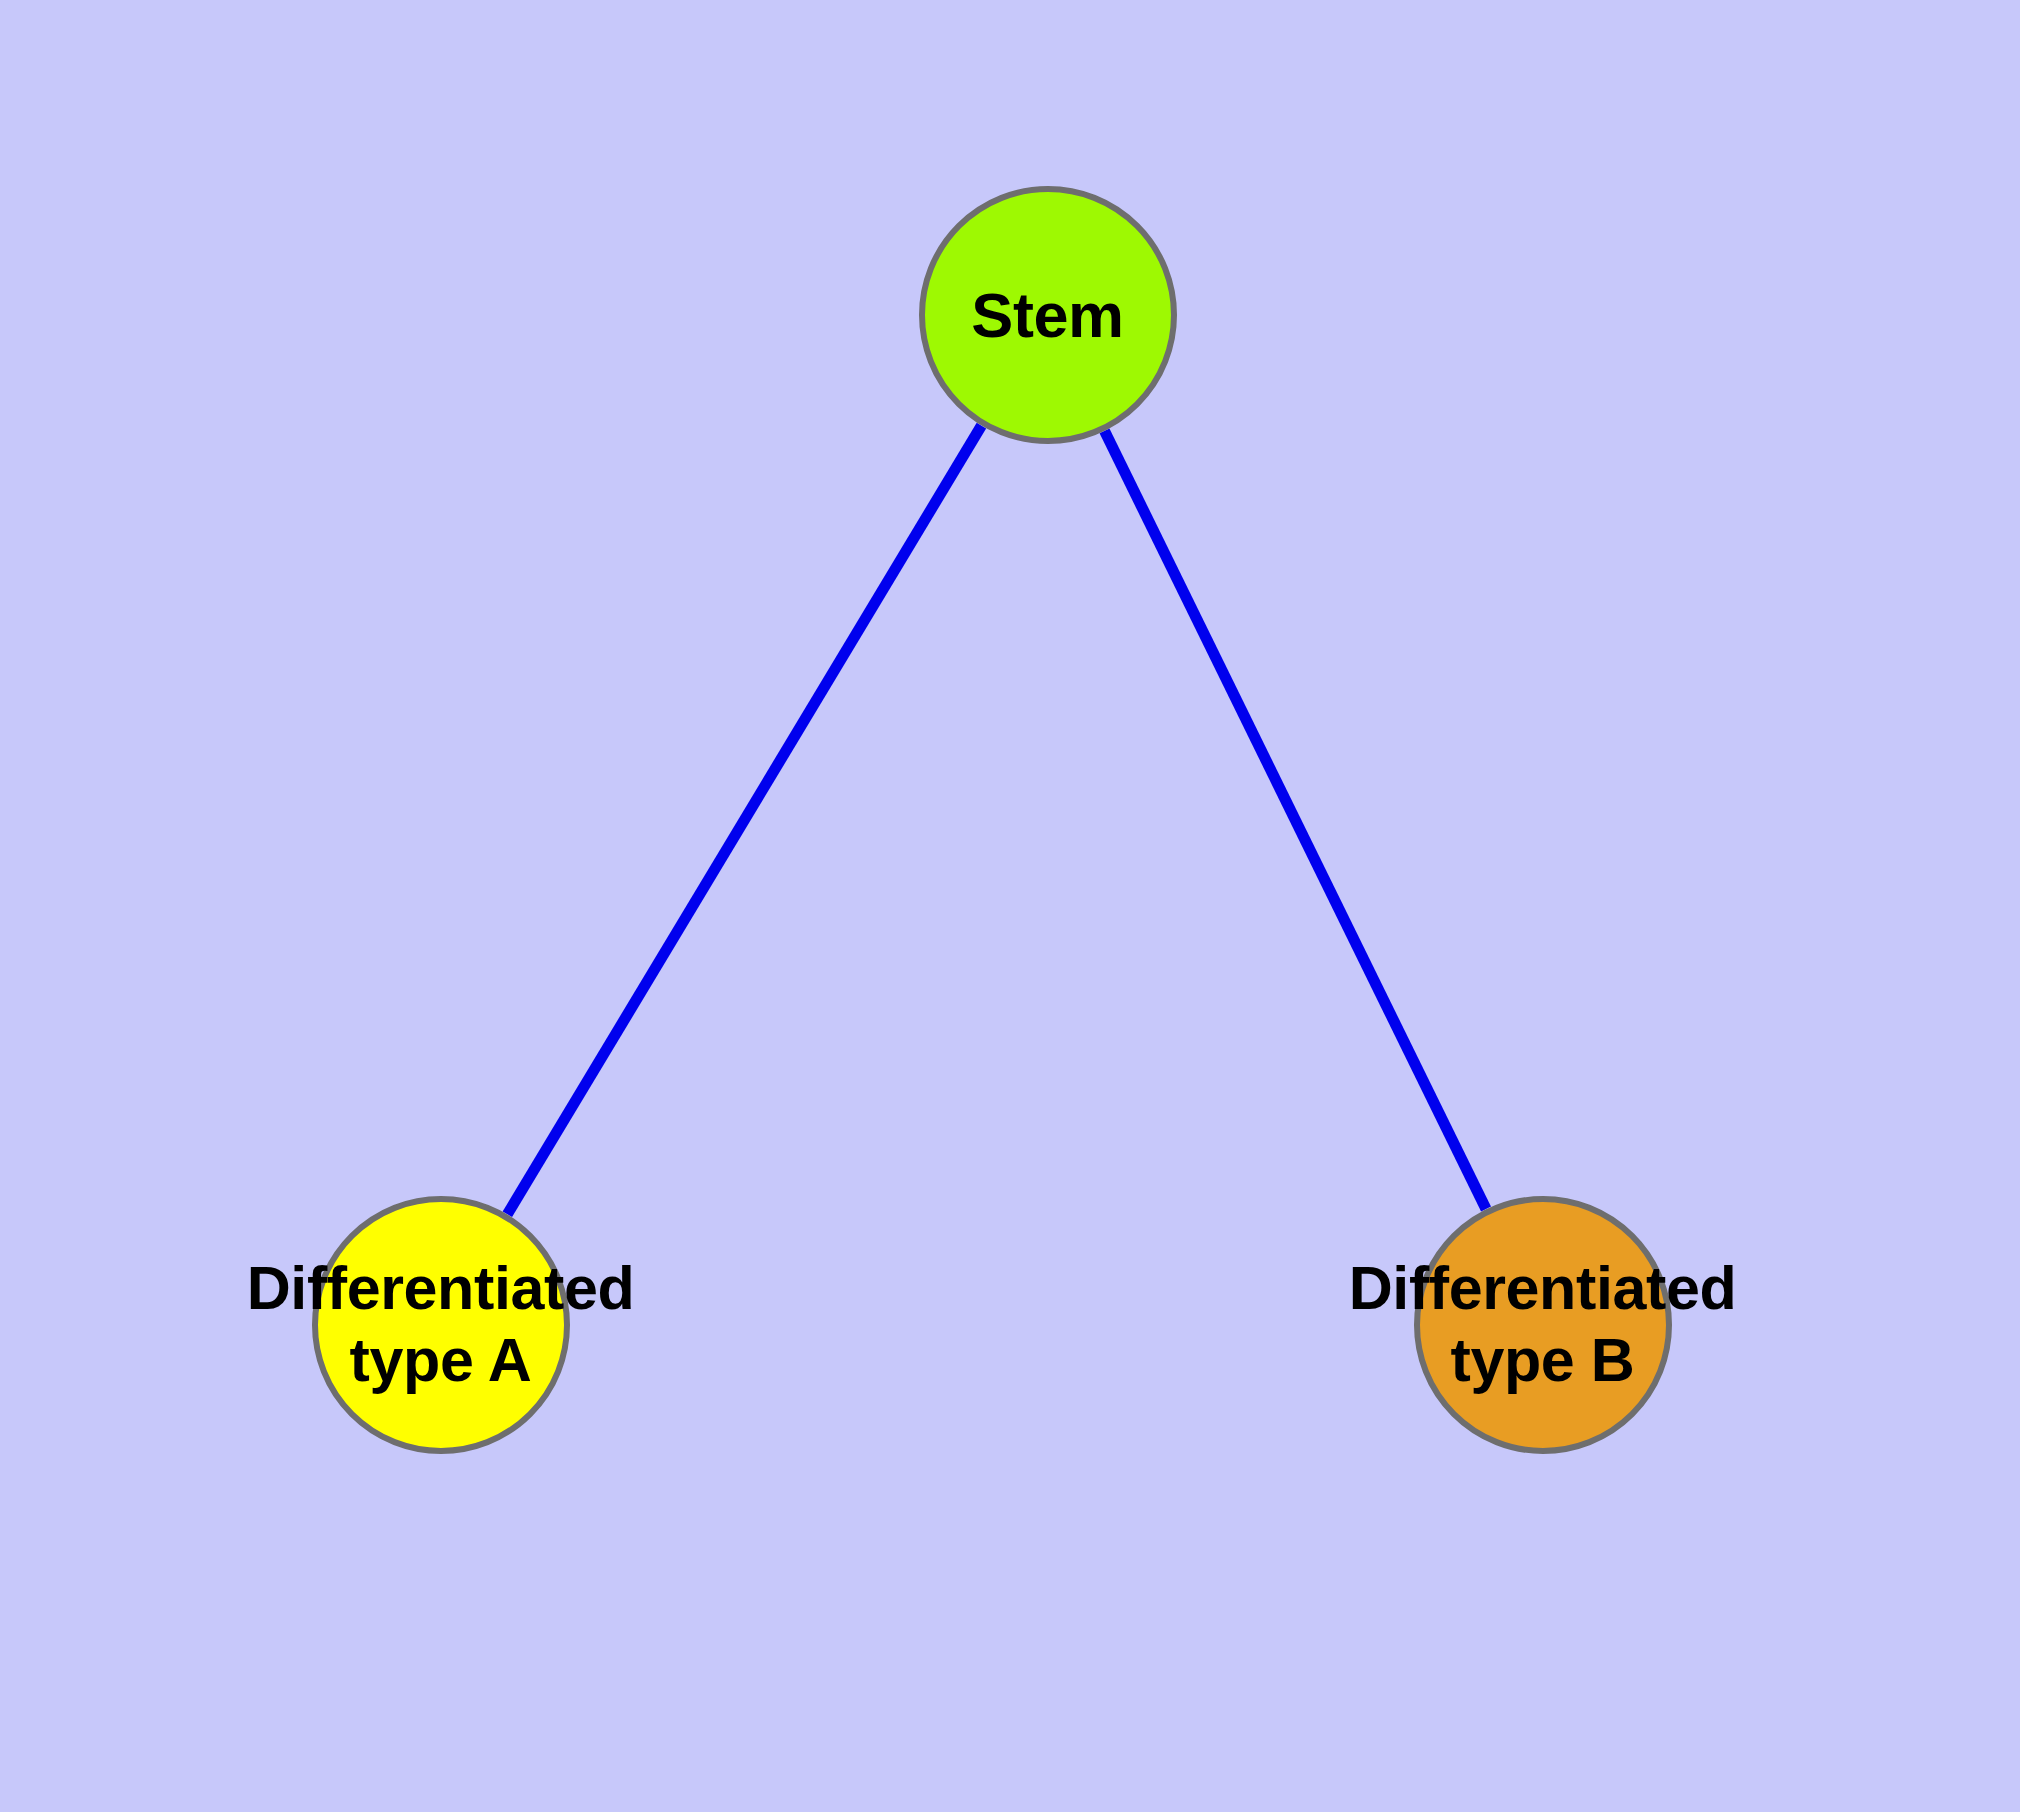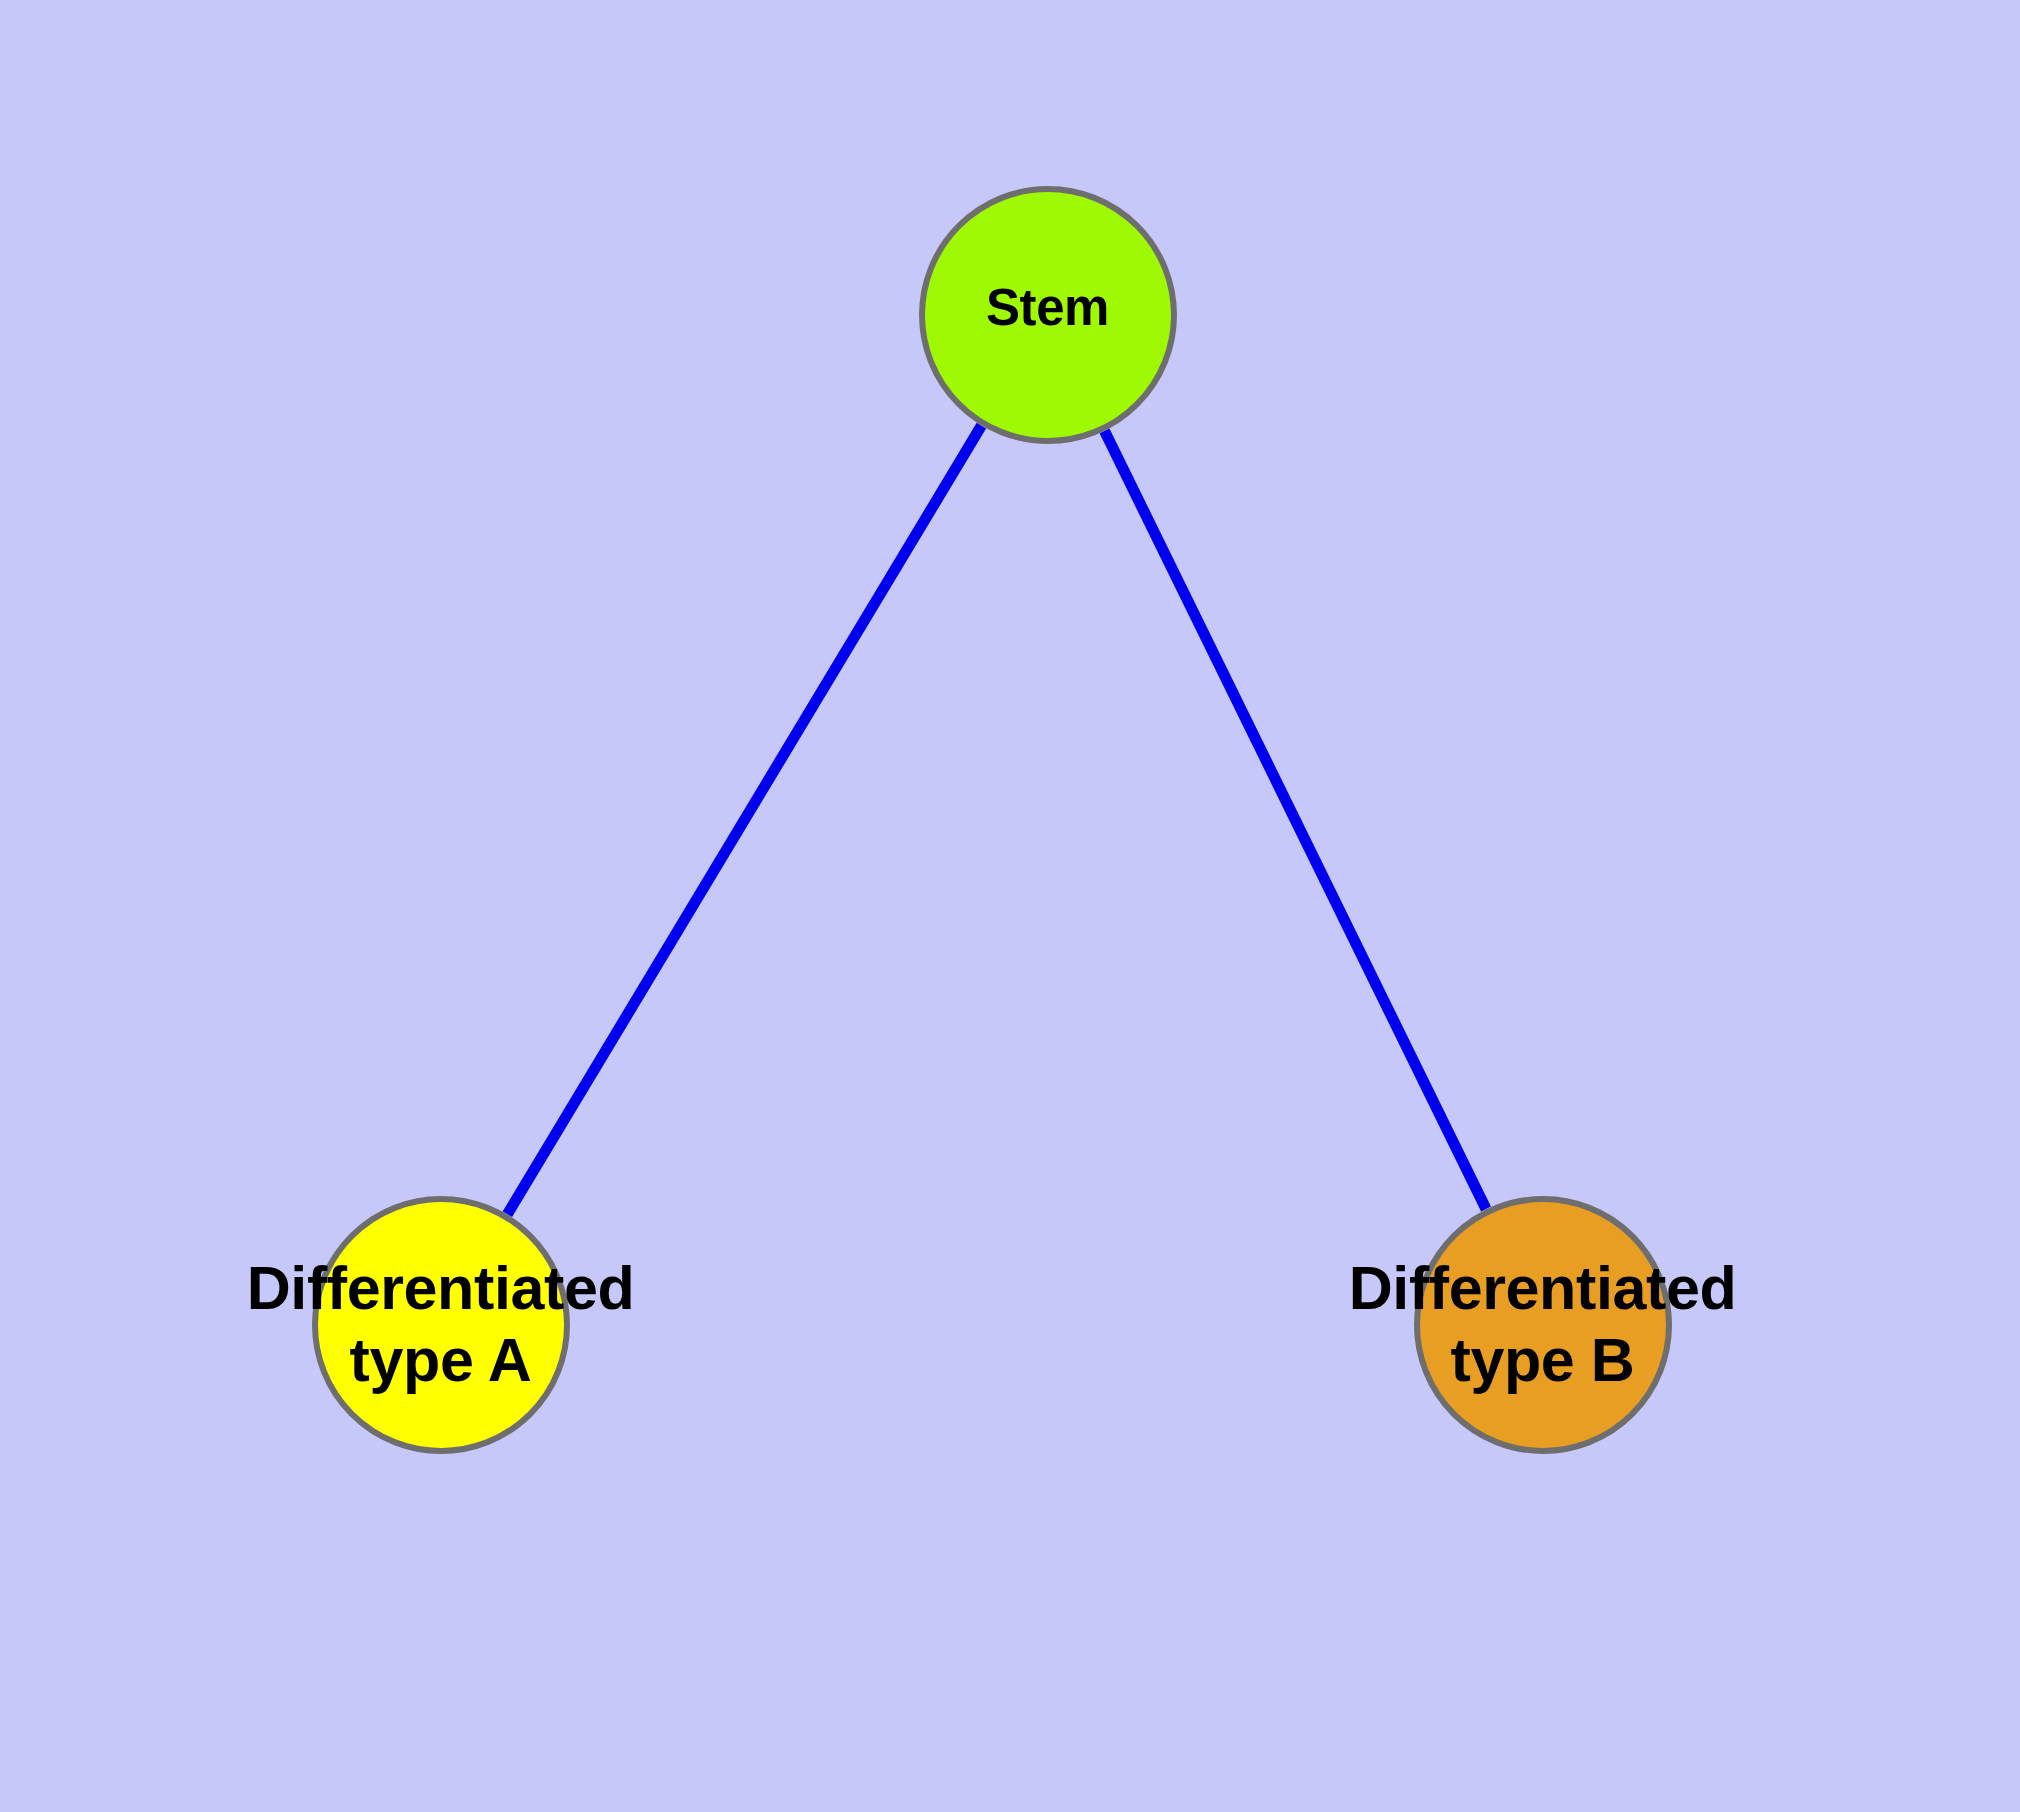--- a/index.html
+++ b/index.html
@@ -44,21 +44,21 @@
     text-align: center;
     color: #000000;
     font-family: "Liberation Sans", sans-serif;
     font-weight: bold;
     line-height: 1.18;
     white-space: pre;
     letter-spacing: -0.4px;
     pointer-events: none;
   }
   .label-stem {
-    font-size: 51px;
+    font-size: 63px;
   }
   .label-two-line {
     font-size: 61px;
   }
 </style>
 </head>
 <body>
 
 <div id="graph-canvas" style="background: rgb(199, 200, 250);">
 

